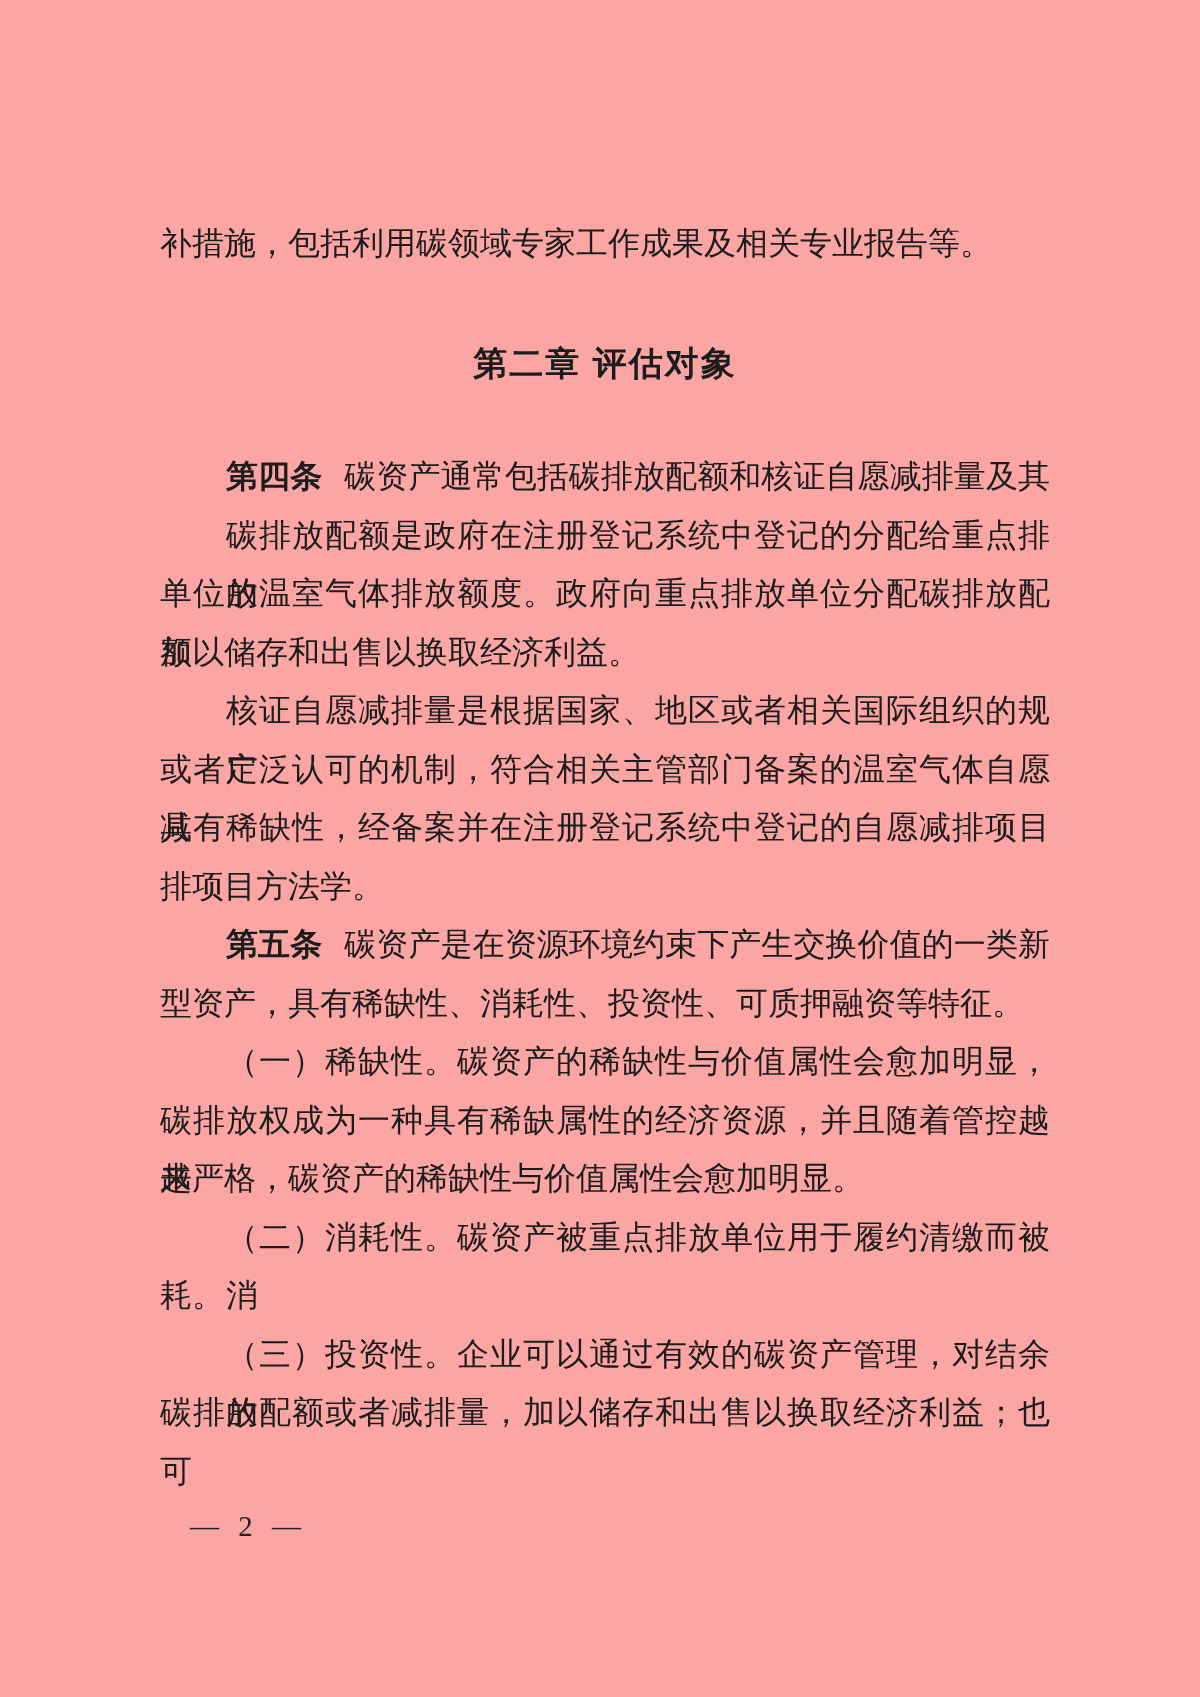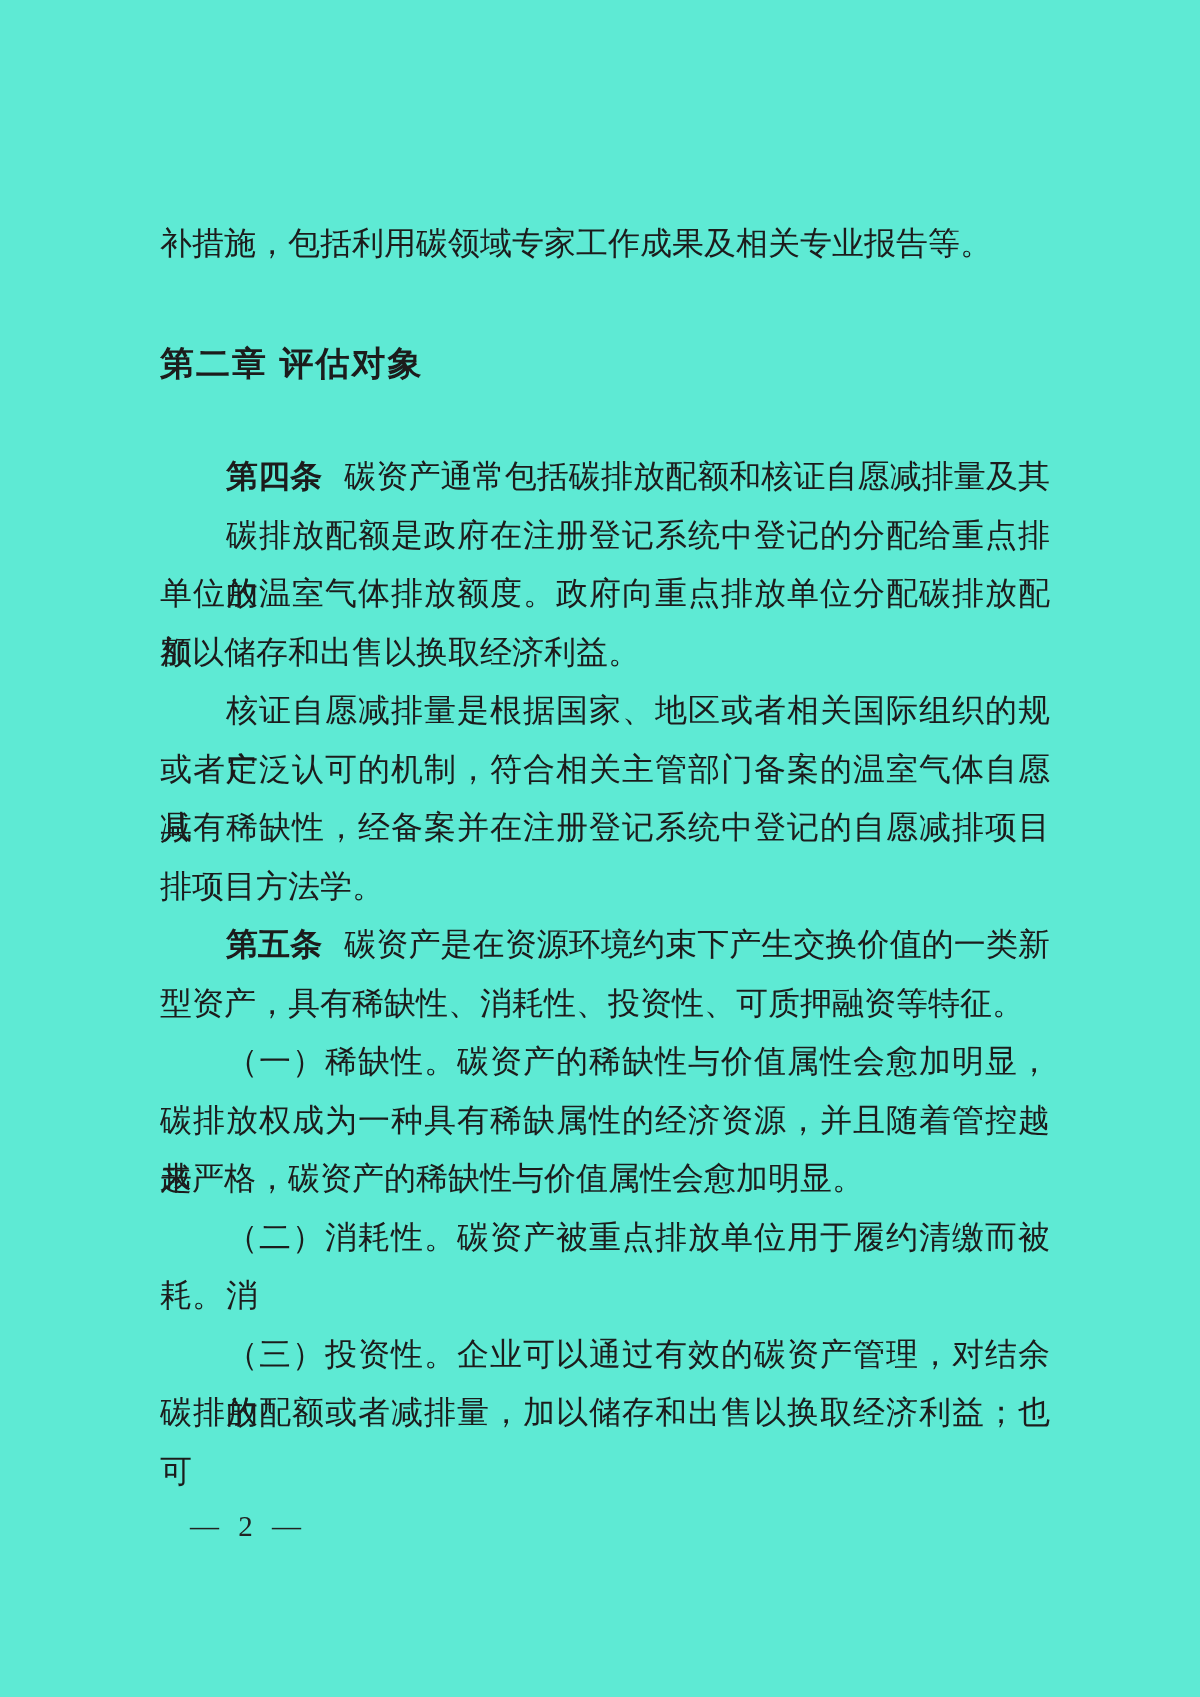--- a/index.html
+++ b/index.html
@@ -5,21 +5,21 @@
   html, body {
     margin: 0;
     padding: 0;
     background: #e8e8e8;
   }
   .page {
     position: relative;
     width: 1200px;
     height: 1697px;
     margin: 0 auto;
-    background: #5eead4;
+    background: #fca5a5;
     font-family: "Liberation Serif", "DejaVu Serif", serif;
     color: #1c1c1c;
     overflow: hidden;
   }
   .content {
     position: absolute;
     left: 160px;
     top: 0;
     width: 890px;
   }
@@ -40,20 +40,21 @@
   }
   .intro-line {
     margin-top: 214px;
   }
   .chapter-heading {
     margin-top: 61px;
     height: 58.5px;
     line-height: 58.5px;
     font-size: 34px;
     font-weight: 700;
+    text-align: center;
     font-family: "Liberation Sans", "DejaVu Sans", sans-serif;
     letter-spacing: 2px;
   }
   .body-block {
     margin-top: 55px;
   }
   .article-label {
     font-weight: 700;
     margin-right: 22px;
     margin-top: 40px;

